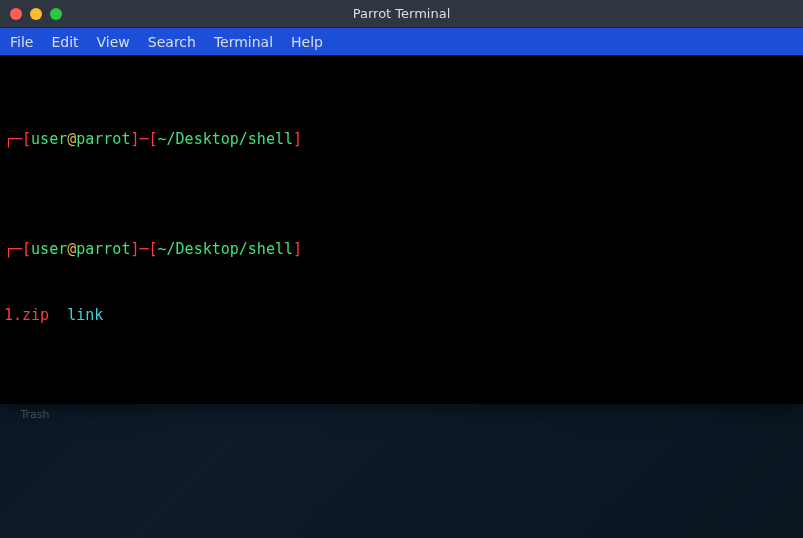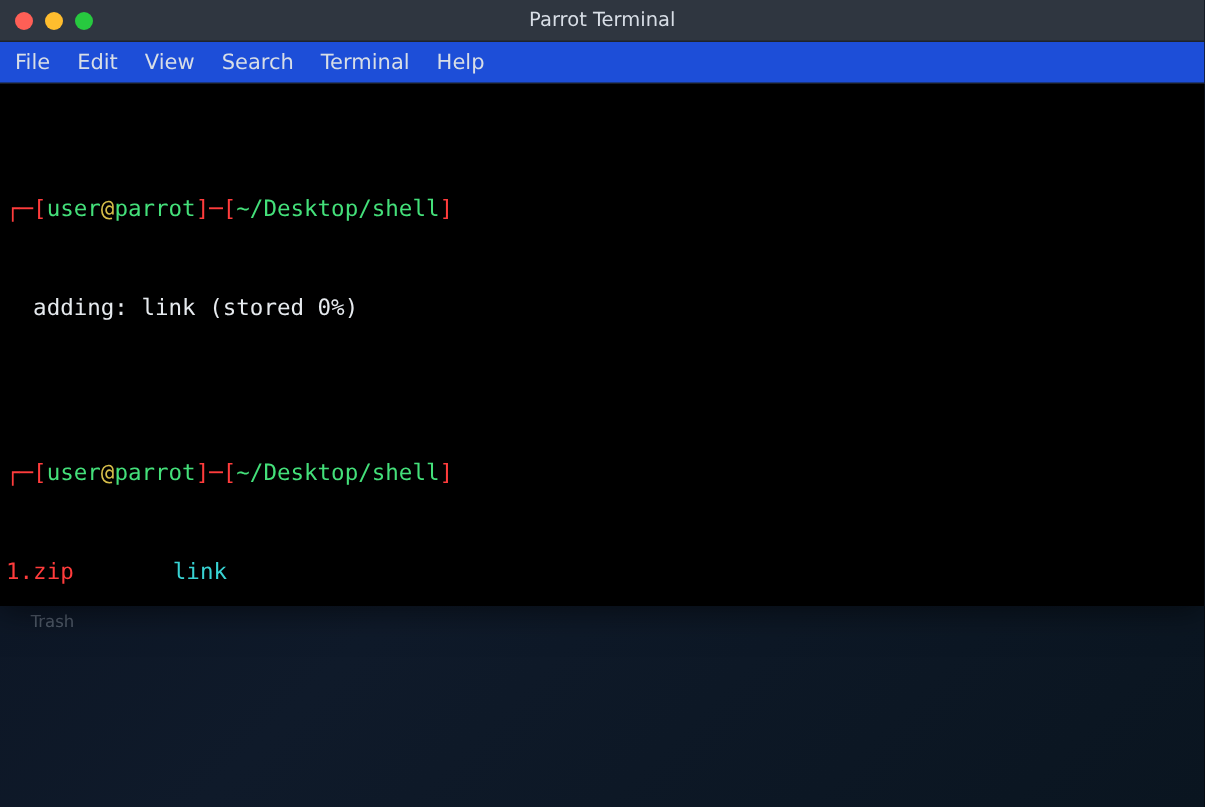--- a/index.html
+++ b/index.html
@@ -129,21 +129,21 @@
       line-height: 22px;
       color: #dfe3e8;
       white-space: pre;
       position: relative;
     }
     .line {
       white-space: pre;
     }
     .red { color: #ff3c3c; }
     .green { color: #44e07a; }
-    .cyan { color: #38d3d3; margin-left: 48px; }
+    .cyan { color: #38d3d3; }
     .yellow { color: #d6be4a; }
     .white { color: #e6eaee; }
   </style>
 </head>
 <body>
 
 <div class="desktop-bg"></div>
 
 <div class="desktop-icons">
   <div class="desktop-icon">
@@ -175,21 +175,20 @@
     <span>Edit</span>
     <span>View</span>
     <span>Search</span>
     <span>Terminal</span>
     <span>Help</span>
   </div>
 
   <div class="terminal-body">
     
     <div class="line"><span class="red">┌─[</span><span class="green">user</span><span class="yellow">@</span><span class="green">parrot</span><span class="red">]─[</span><span class="green">~/Desktop/shell</span><span class="red">]</span></div>
-    <div class="line"><span class="white">  adding: link (stored 0%)</span></div>
 
     
     <div class="line"><span class="red">┌─[</span><span class="green">user</span><span class="yellow">@</span><span class="green">parrot</span><span class="red">]─[</span><span class="green">~/Desktop/shell</span><span class="red">]</span></div>
     <div class="line"><span class="red">1.zip</span><span>  </span><span class="cyan">link</span></div>
 
     
     
     
   </div>
 </div>

